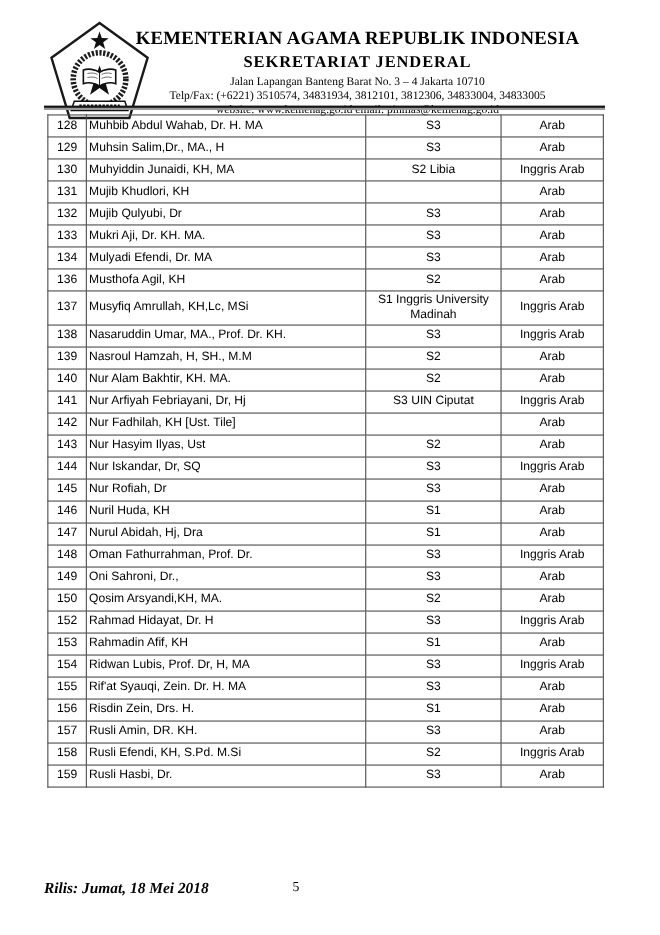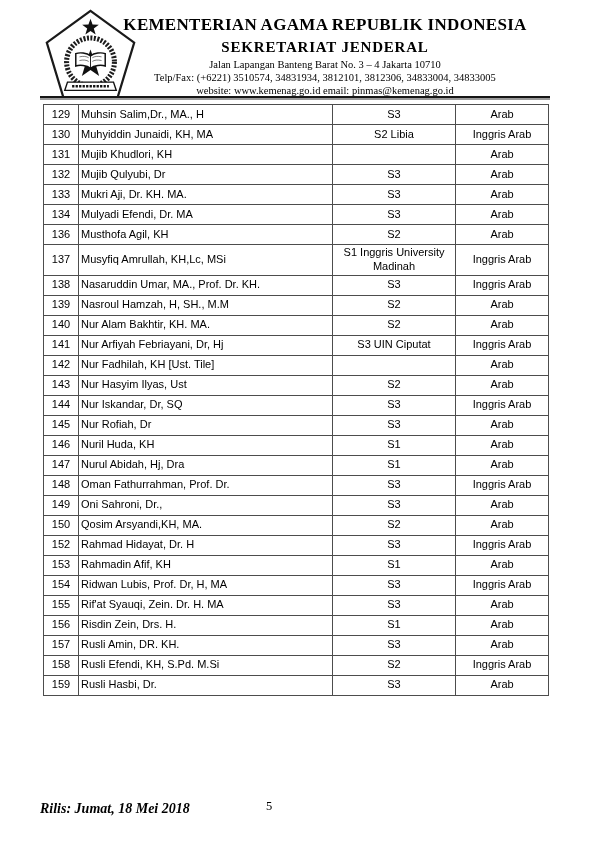--- a/index.html
+++ b/index.html
@@ -4,21 +4,21 @@
 <style>
   * { box-sizing: border-box; margin: 0; padding: 0; }
   html, body { background: #ffffff; }
   body {
     width: 600px; height: 850px;
     position: relative;
     font-family: "Liberation Sans", sans-serif;
     color: #000;
     overflow: hidden;
   }
-  .letterhead { position: absolute; top: 3px; left: 0; right: 0; height: 96px; padding-left: 28px; }
+  .letterhead { position: absolute; top: 13px; left: 0; right: 0; height: 96px; padding-left: 28px; }
   .logo {
     position: absolute; left: 44px; top: 6px;
     width: 93px; height: 92px;
   }
   .head-text {
     position: absolute; left: 100px; right: 50px; top: 12px;
     text-align: center;
     font-family: "Liberation Serif", "DejaVu Serif", serif;
   }
   .t1 { font-size: 17px; font-weight: bold; letter-spacing: 0.3px; line-height: 1.15; }
@@ -89,20 +89,26 @@
 <div class="rule"></div>
 
 <table class="roster">
   <colgroup>
     <col style="width:35px">
       <col style="width:254px">
       <col style="width:123px">
       <col style="width:93px">
   </colgroup>
   <tbody id="rows">
+  <tr>
+    <td class="c-no">128</td>
+    <td class="c-name">Muhbib Abdul Wahab, Dr. H. MA</td>
+    <td class="c-edu">S3</td>
+    <td class="c-lang">Arab</td>
+  </tr>
 
   <tr>
     <td class="c-no">129</td>
     <td class="c-name">Muhsin Salim,Dr., MA., H</td>
     <td class="c-edu">S3</td>
     <td class="c-lang">Arab</td>
   </tr>
 
   <tr>
     <td class="c-no">130</td>

